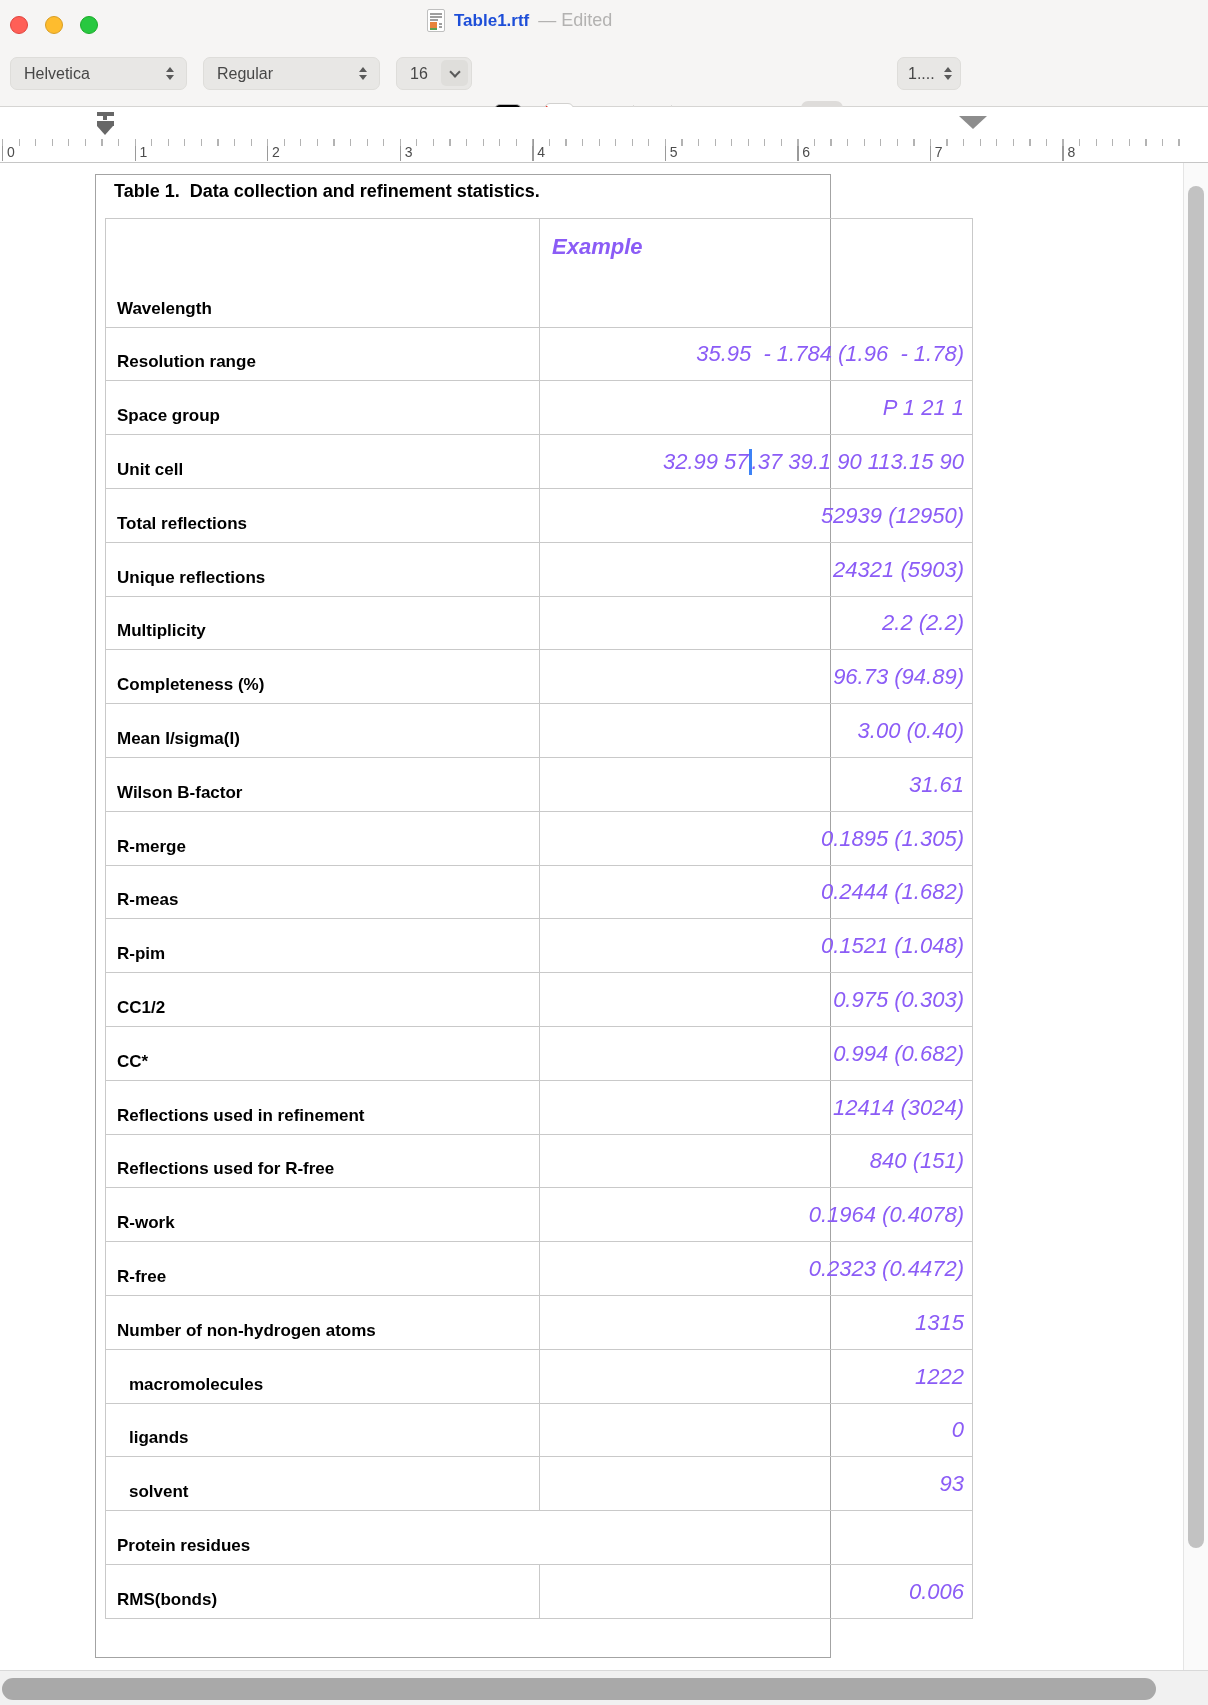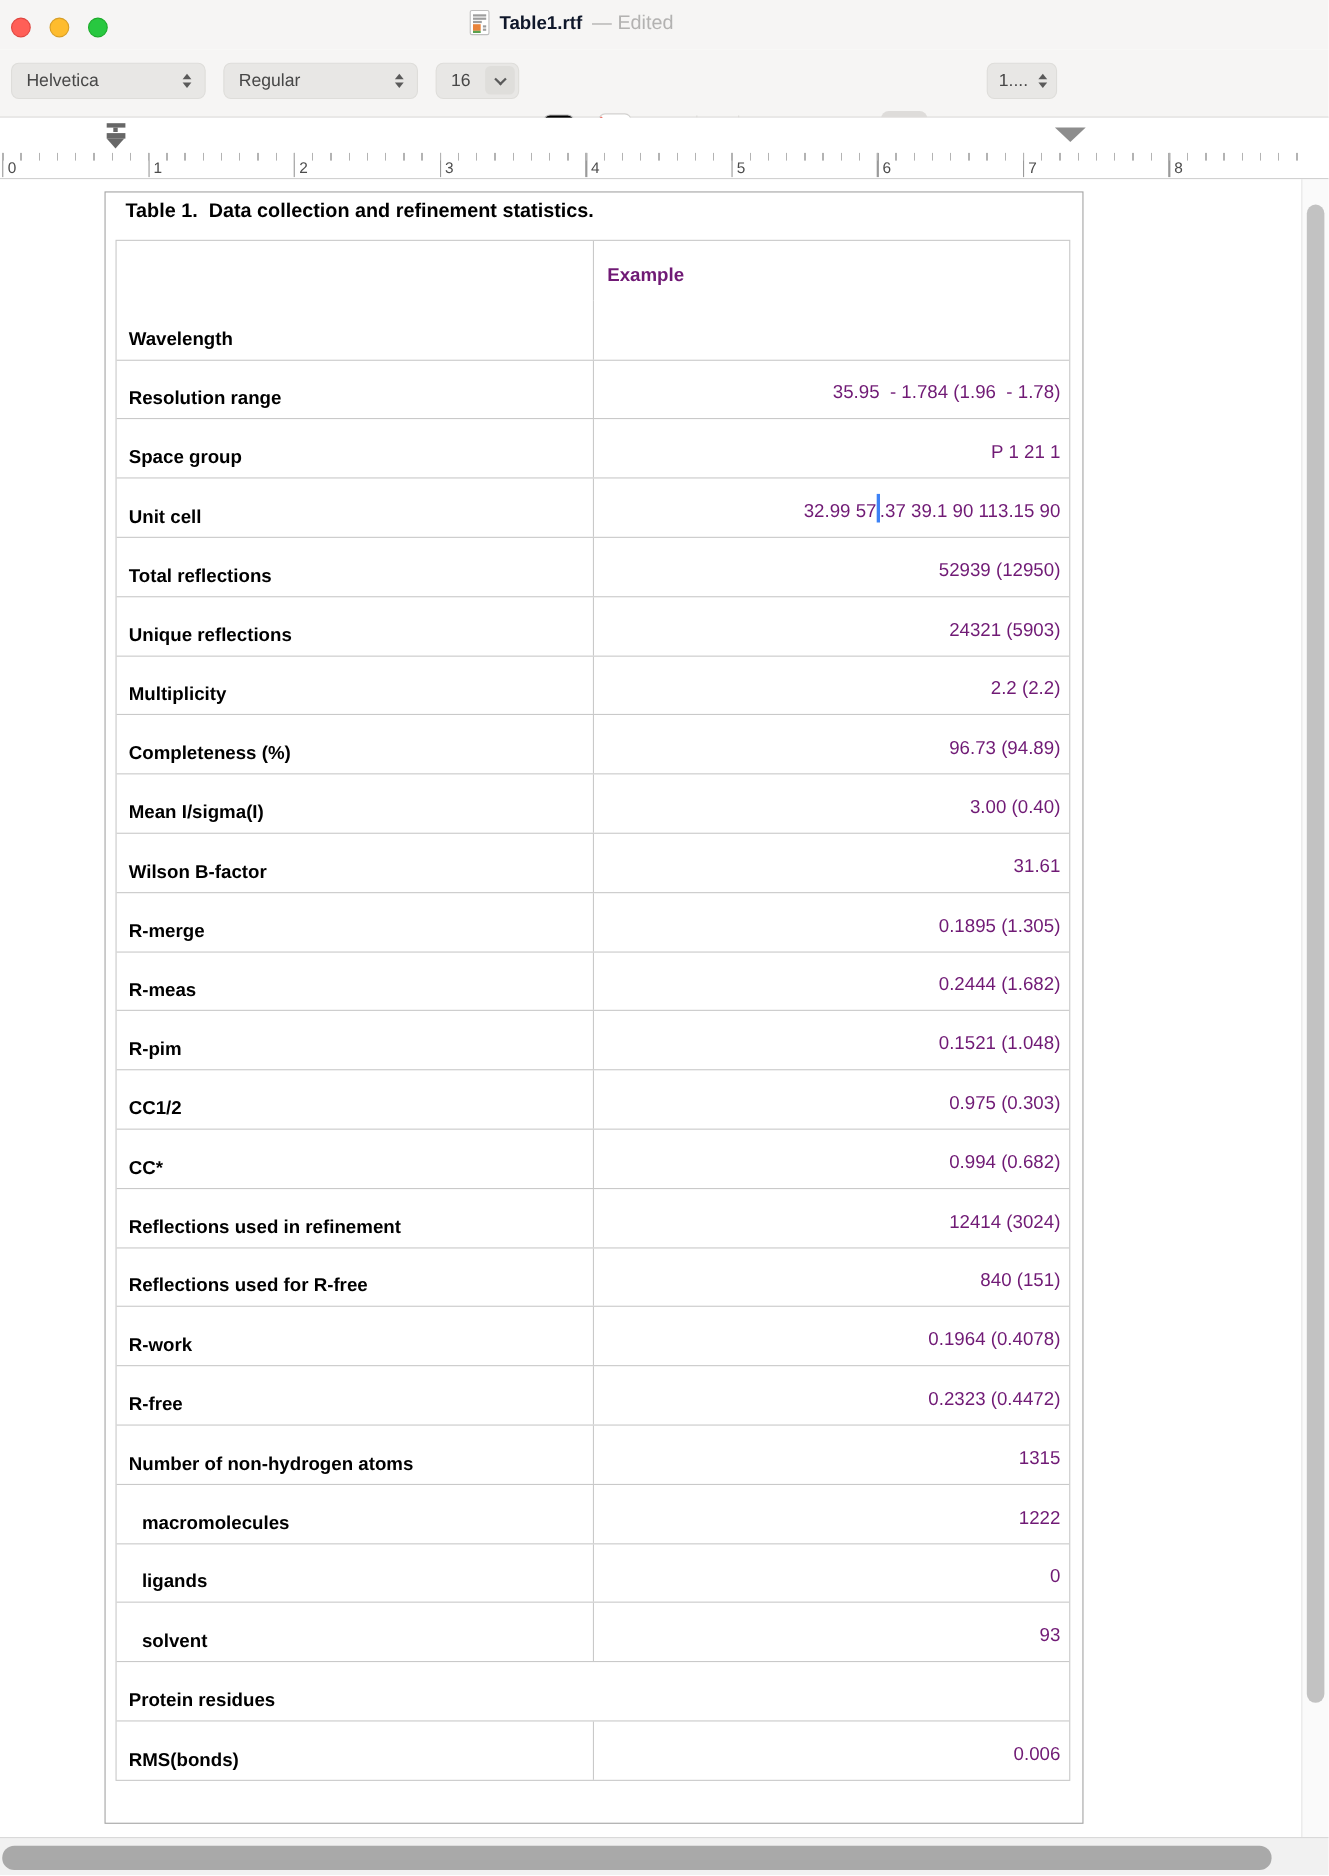--- a/index.html
+++ b/index.html
@@ -11,21 +11,21 @@
   .tl-red{left:10px;background:#ff5f57;border:1px solid #e0443e;box-sizing:border-box;}
   .tl-yellow{left:45px;background:#febc2e;border:1px solid #d89e24;box-sizing:border-box;}
   .tl-green{left:80px;background:#28c840;border:1px solid #1aab29;box-sizing:border-box;}
   .titlegroup{position:absolute;left:427px;top:9px;display:flex;align-items:center;gap:9px;}
   .doc-icon{position:relative;width:18px;height:23px;background:#fff;border:1px solid #bfbfbf;border-radius:2px;box-sizing:border-box;}
   .doc-icon i{position:absolute;left:2px;right:2px;height:1.5px;background:#9e9e9e;}
   .doc-icon .l1{top:3px;} .doc-icon .l2{top:6px;} .doc-icon .l3{top:9px;right:6px;}
   .doc-icon .img1{position:absolute;left:2px;top:12px;width:7px;height:6px;background:#e8833a;}
   .doc-icon .img2{position:absolute;left:2px;top:18px;width:7px;height:2px;background:#59a14f;}
   .doc-icon .l4{top:13px;left:11px;} .doc-icon .l5{top:16px;left:11px;}
-  .title-file{font-size:17px;font-weight:700;color:#0f172a;}
+  .title-file{font-size:17px;font-weight:700;color:#1d4ed8;}
   .title-status{font-size:18px;color:#b3b2b1;}
   
   .toolbar{position:absolute;left:0;top:45px;width:1208px;height:61px;background:#f6f5f4;border-bottom:1px solid #d6d5d3;box-sizing:content-box;}
   .dd{position:absolute;top:12px;height:33px;background:#e8e7e5;border:1px solid #deddda;border-radius:7px;
       box-sizing:border-box;display:flex;align-items:center;color:#474747;font-size:16px;}
   .dd .dd-label{padding-left:13px;flex:1;}
   .updown{display:flex;flex-direction:column;gap:3px;margin-right:12px;}
   .updown b{width:0;height:0;border-left:4.5px solid transparent;border-right:4.5px solid transparent;}
   .updown .up{border-bottom:5px solid #5a5a5a;}
   .updown .dn{border-top:5px solid #5a5a5a;}
@@ -62,30 +62,30 @@
   .inch-num{position:absolute;top:37px;font-size:14px;color:#4c4c4c;}
   .lmark-bar{position:absolute;left:96.5px;top:5px;width:17px;height:3.6px;background:#676767;}
   .lmark-stem{position:absolute;left:103.2px;top:8.6px;width:3.6px;height:4.6px;background:#676767;}
   .lmark-rect{position:absolute;left:96.5px;top:14px;width:17px;height:5px;background:#676767;}
   .lmark-tri{position:absolute;left:96.5px;top:19px;width:0;height:0;
              border-left:8.5px solid transparent;border-right:8.5px solid transparent;border-top:9px solid #676767;}
   .rmark-tri{position:absolute;left:959px;top:9px;width:0;height:0;
              border-left:14px solid transparent;border-right:14px solid transparent;border-top:13px solid #8d8d8d;}
   
   .docarea{position:absolute;left:0;top:163px;width:1183px;height:1507px;background:#fff;}
-  .outerbox{position:absolute;left:95px;top:11px;width:890px;height:1484px;border:1.6px solid #a3a3a3;box-sizing:border-box;}
+  .outerbox{position:absolute;left:95px;top:11px;width:736px;height:1484px;border:1.6px solid #a3a3a3;box-sizing:border-box;}
   .caption{position:absolute;left:18px;top:6px;font-size:18px;font-weight:700;color:#000;white-space:pre;}
   .stats-table{position:absolute;left:9px;top:43px;width:868px;border:1.5px solid #c9c9c9;box-sizing:border-box;}
   .t-row{display:flex;height:53.8px;box-sizing:border-box;}
   .t-row + .t-row{border-top:1.5px solid #c9c9c9;}
   .cell{box-sizing:border-box;display:flex;align-items:flex-end;}
   .cell.label{width:433px;font-weight:700;font-size:17px;color:#000;padding:0 0 8px 11px;}
   .cell.label.indent{padding-left:23px;}
-  .cell.value{flex:1;border-left:1.5px solid #c9c9c9;justify-content:flex-end;font-size:17px;color:#701a75;
-              padding:0 8px 13px 0;white-space:pre;}
+  .cell.value{flex:1;border-left:1.5px solid #c9c9c9;justify-content:flex-end;font-size:22px;color:#8b5cf6;
+              padding:0 8px 13px 0;white-space:pre;font-style:italic;}
   .cell.value.hdr{justify-content:flex-start;font-weight:700;padding-left:12px;}
   .caret{display:inline-block;width:3px;height:26px;background:#3d82f6;vertical-align:-5px;}
   
   .vscroll{position:absolute;left:1183px;top:163px;width:25px;height:1507px;background:#fafafa;border-left:1px solid #e5e5e5;box-sizing:border-box;}
   .vthumb{position:absolute;left:4px;top:23px;width:16px;height:1362px;background:#c2c2c2;border-radius:8px;}
   .hscroll{position:absolute;left:0;top:1670px;width:1208px;height:35px;background:#f1f1f1;border-top:1px solid #d9d9d9;box-sizing:border-box;}
   .hthumb{position:absolute;left:2px;top:7px;width:1154px;height:22px;background:#a9a9a9;border-radius:11px;}
 </style>
 </head>
 <body>

